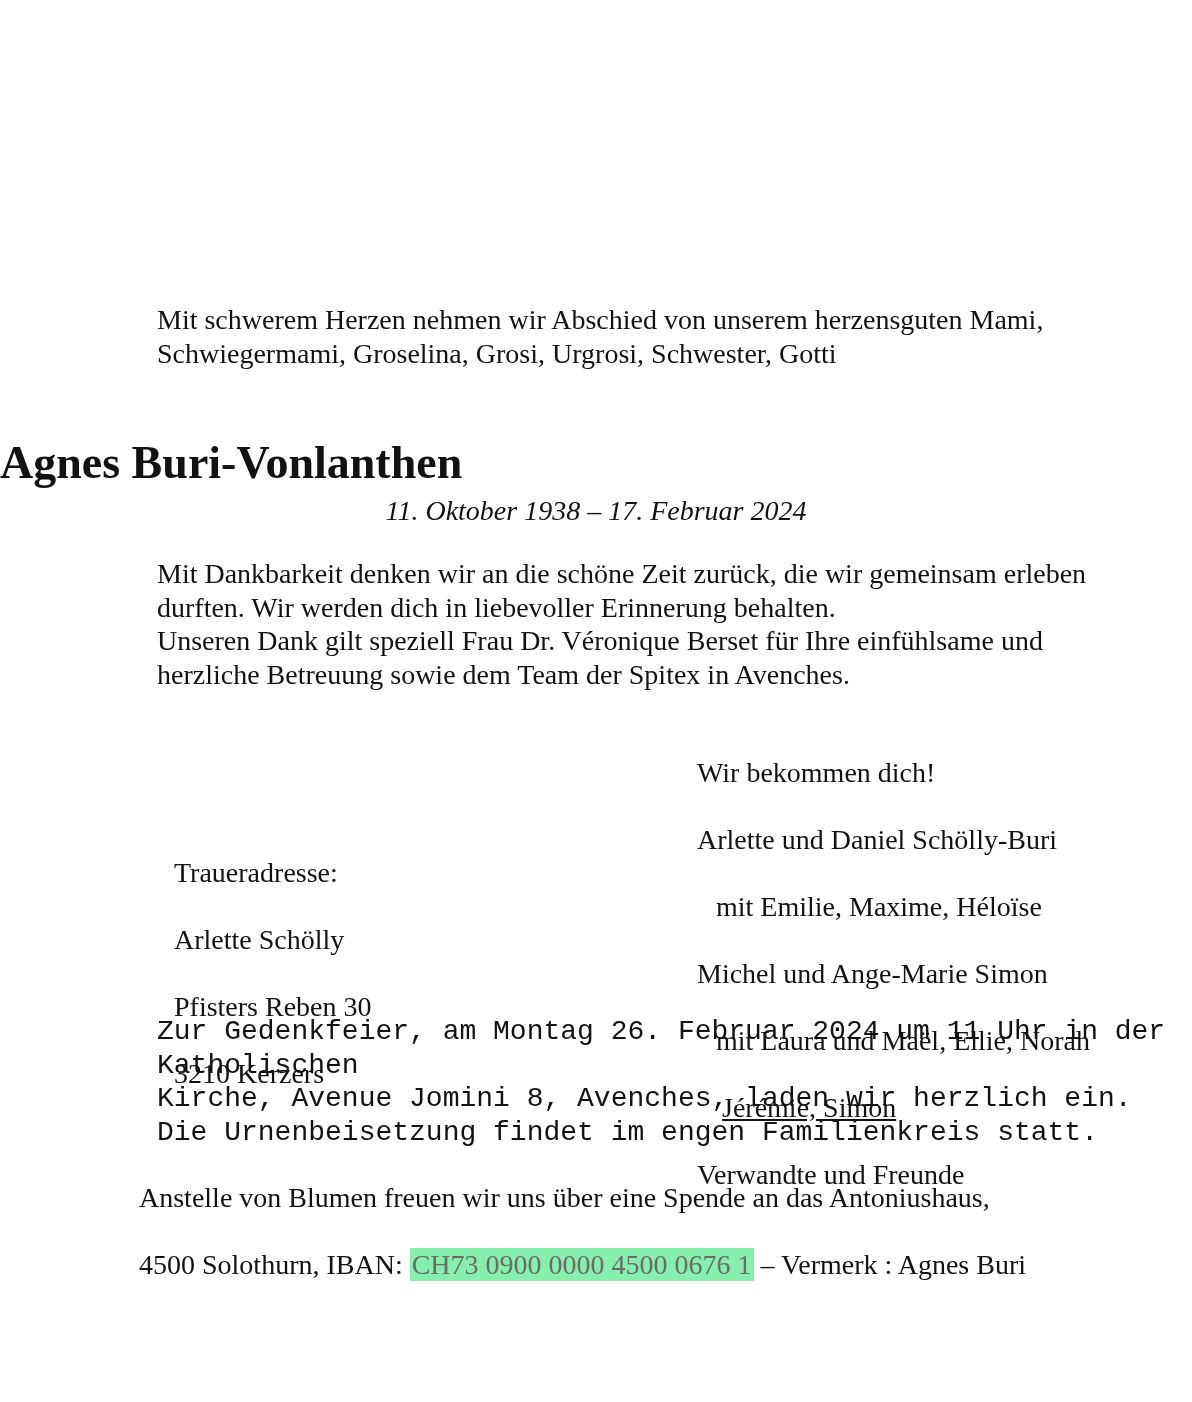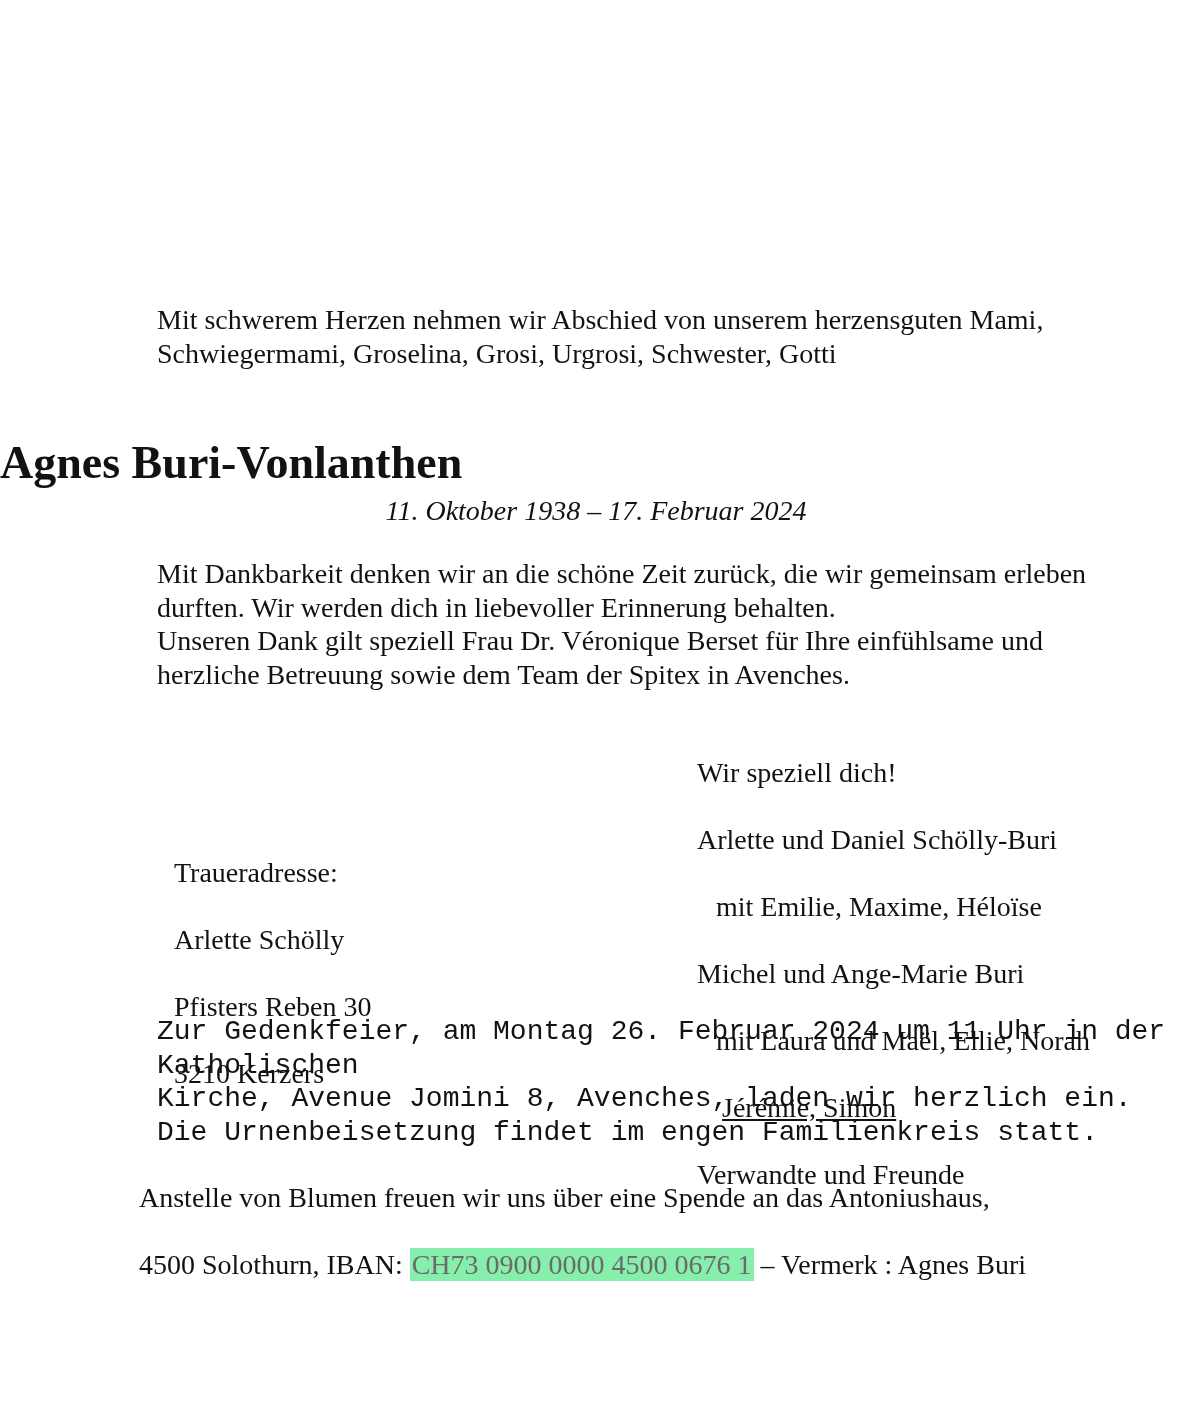--- a/index.html
+++ b/index.html
@@ -84,24 +84,24 @@
 herzliche Betreuung sowie dem Team der Spitex in Avenches.</div>
 
   <div class="block address-col">
     <div>Traueradresse:</div>
     <div>Arlette Schölly</div>
     <div>Pfisters Reben 30</div>
     <div>3210 Kerzers</div>
   </div>
 
   <div class="block family-col">
-    <div class="family-line">Wir speziell dich!</div>
+    <div class="family-line">Wir bekommen dich!</div>
     <div class="family-line">Arlette und Daniel Schölly-Buri</div>
     <div class="family-line indent">mit Emilie, Maxime, Héloïse</div>
-    <div class="family-line">Michel und Ange-Marie Buri</div>
+    <div class="family-line">Michel und Ange-Marie Simon</div>
     <div class="family-line indent">mit Laura und Maël, Ellie, Norah</div>
     <div class="family-line indent2">Jérémie, Simon</div>
     <div class="family-line">Verwandte und Freunde</div>
   </div>
 
   <div class="block service">Zur Gedenkfeier, am Montag 26. Februar 2024 um 11 Uhr in der Katholischen
 Kirche, Avenue Jomini 8, Avenches, laden wir herzlich ein.
 Die Urnenbeisetzung findet im engen Familienkreis statt.</div>
 
   <div class="block donation">

